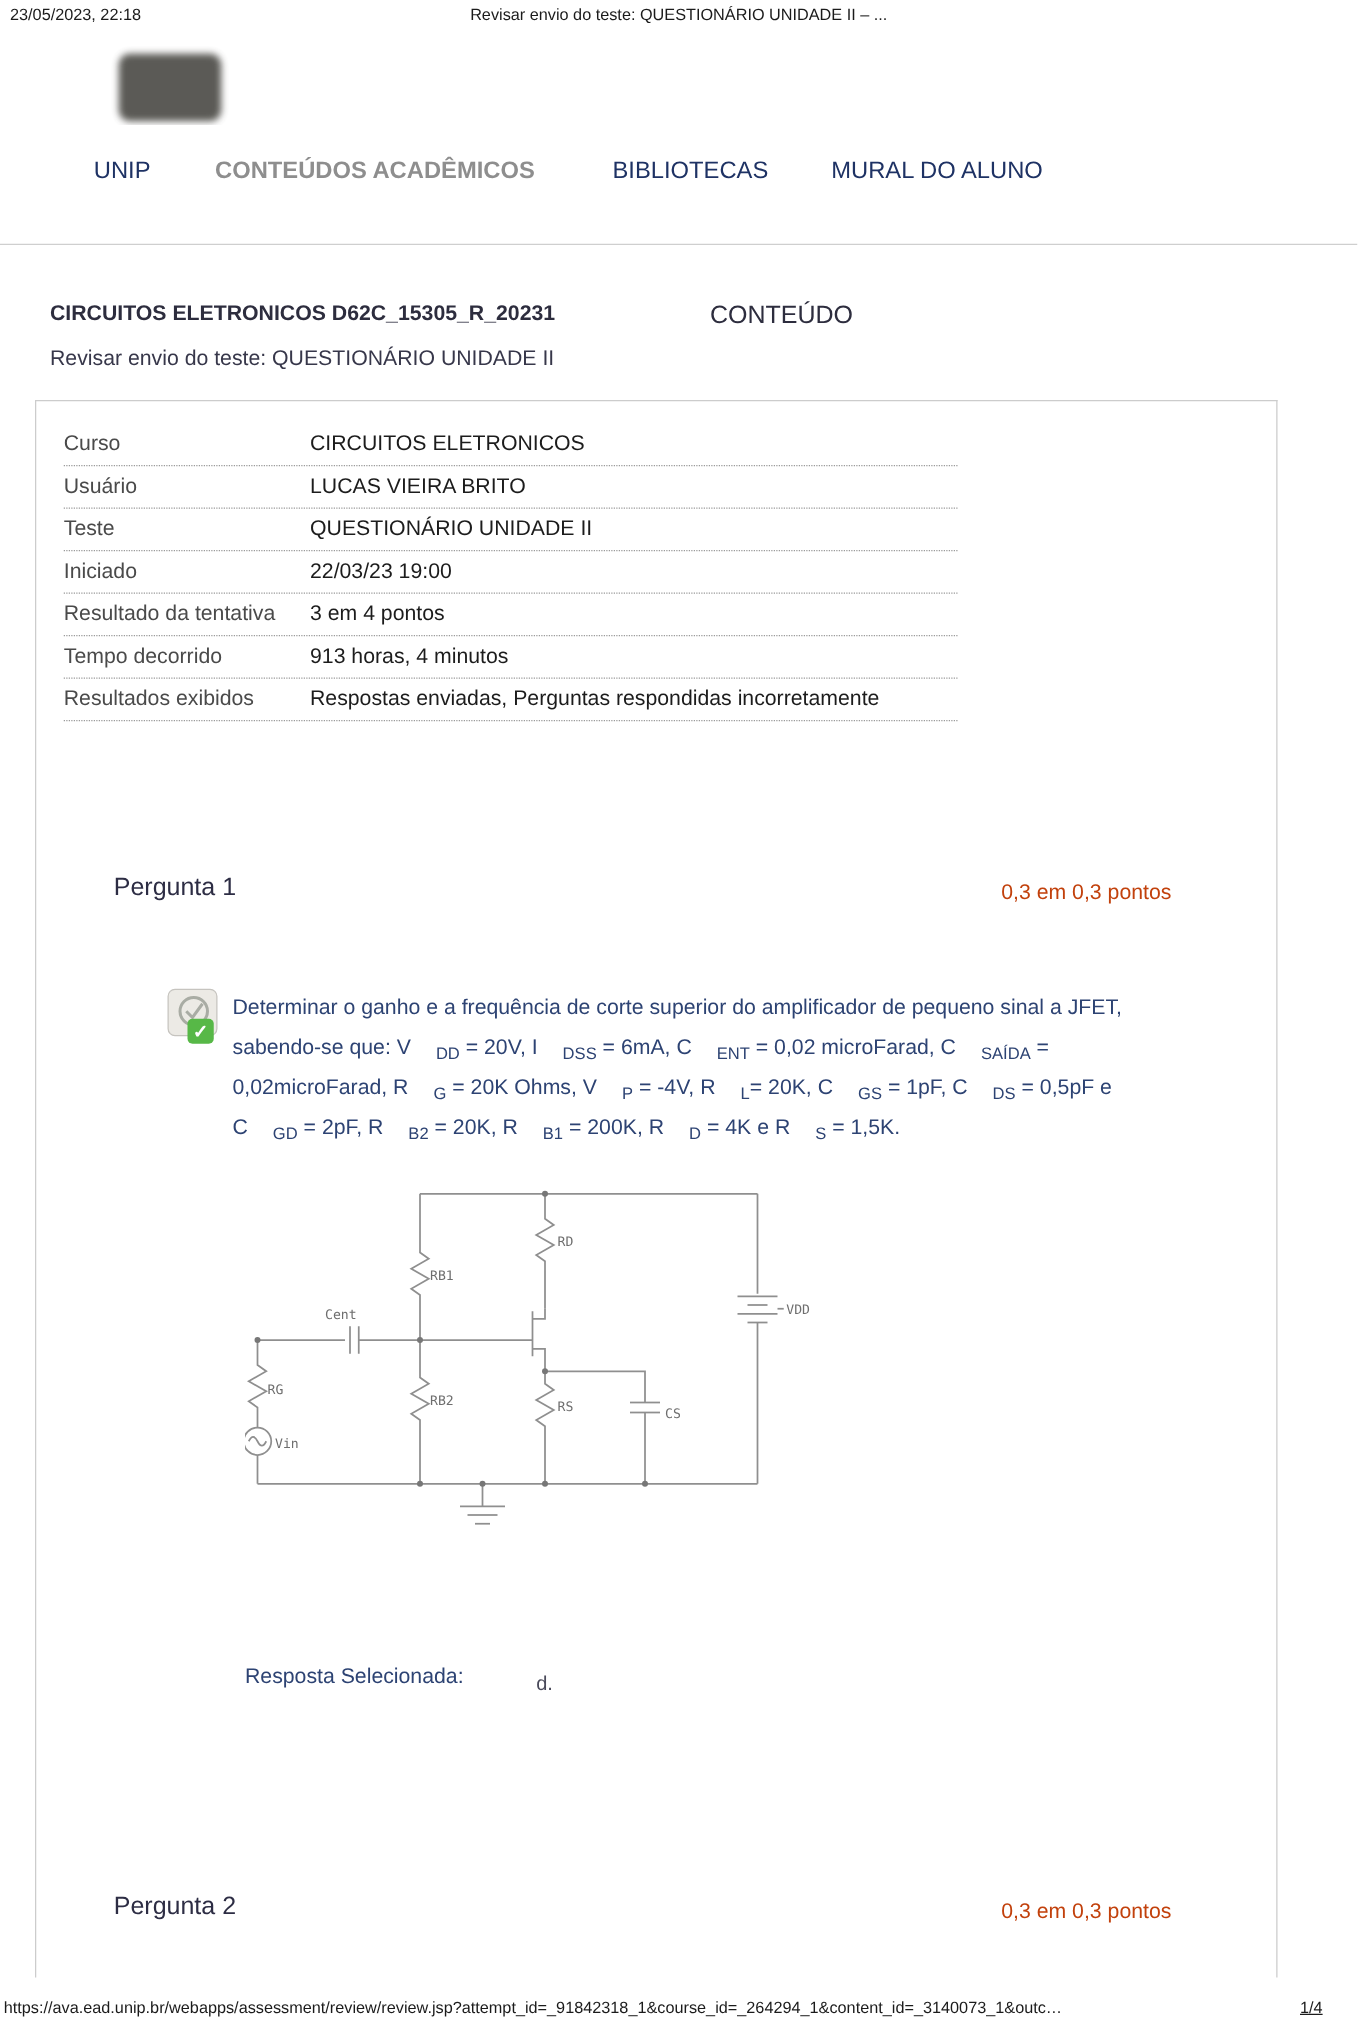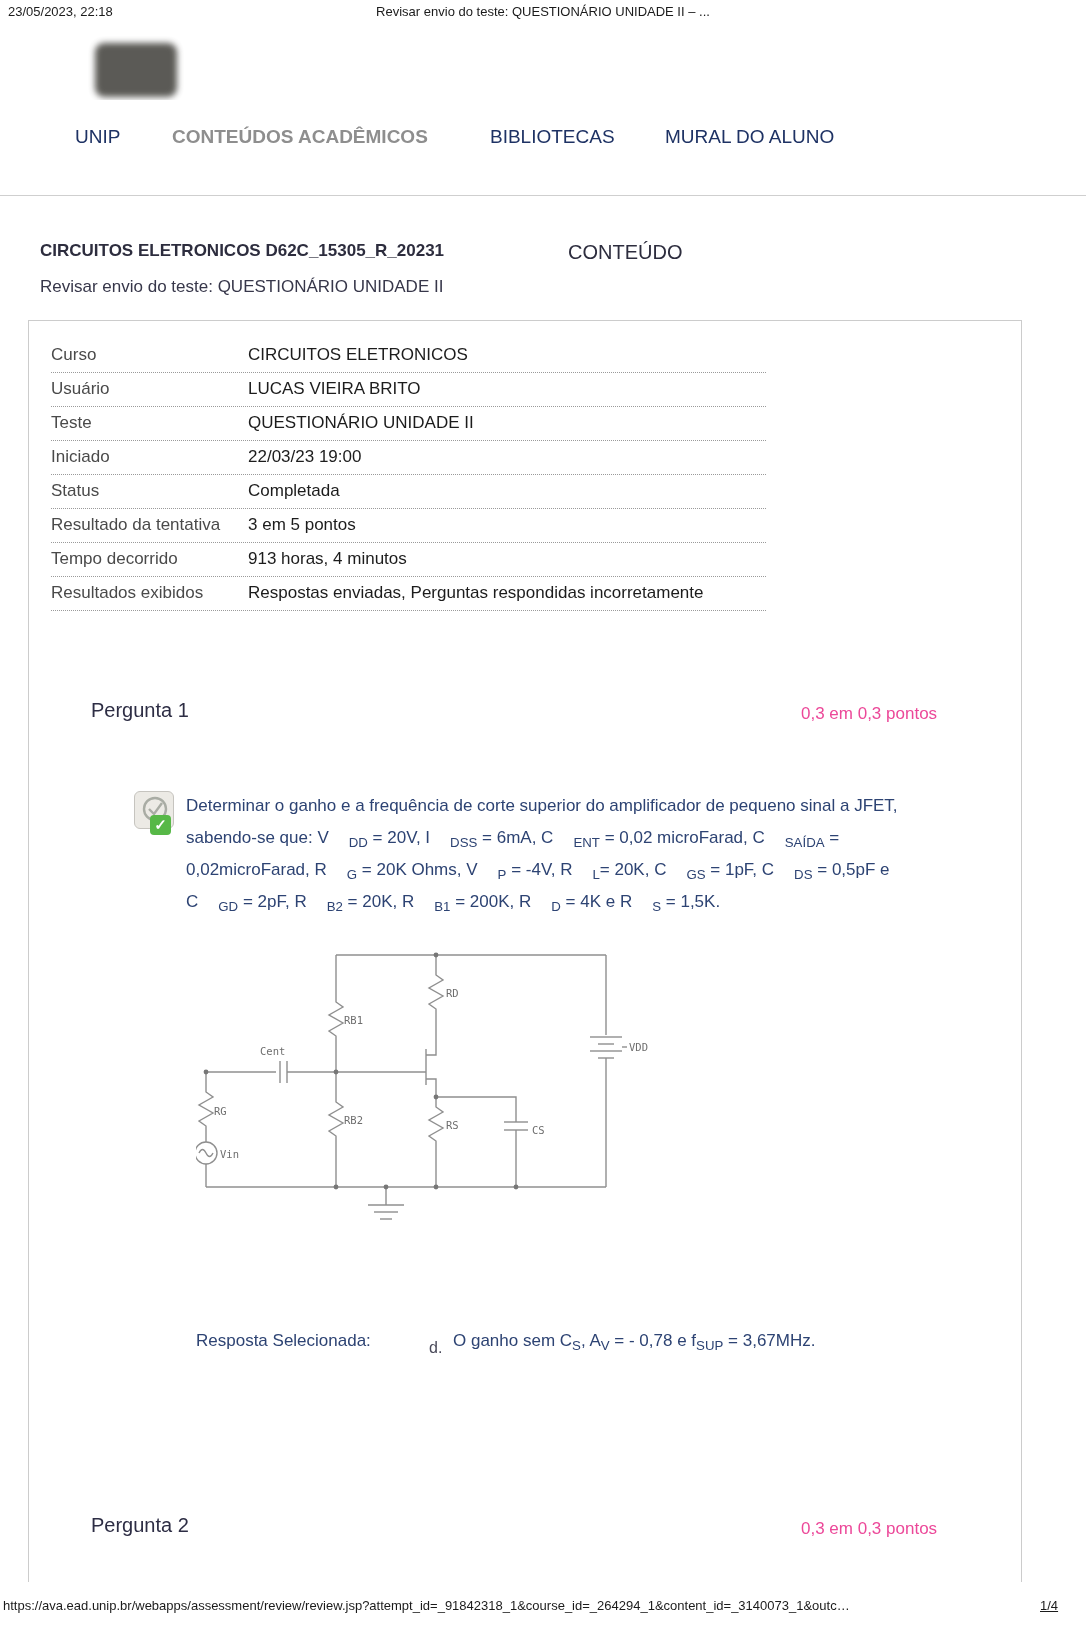--- a/index.html
+++ b/index.html
@@ -31,21 +31,21 @@
   .panel{position:absolute;left:28px;top:320px;width:994px;height:1262px;border:1px solid #ccc;border-bottom:none;background:#fff;}
   
   .summary{position:absolute;left:22px;top:18px;width:715px;}
   .srow{display:flex;border-bottom:1px dotted #9a9a9a;padding:6px 0 7px;font-size:17px;line-height:20px;}
   .slabel{width:197px;flex:0 0 197px;color:#4a4a4a;}
   .svalue{color:#1c1c1c;}
   
   .q-header{position:absolute;font-size:20px;font-weight:400;color:#2d2d44;}
   .q1-header{left:62px;top:378px;}
   .q2-header{left:62px;top:1193px;text-align:center;}
-  .q-points{position:absolute;left:772px;font-size:17px;color:#ec4899;}
+  .q-points{position:absolute;left:772px;font-size:17px;color:#c2410c;}
   .q1-points{top:383px;}
   .q2-points{top:1198px;}
   
   .q-icon{position:absolute;left:103px;top:470px;width:46px;height:46px;}
   .q-icon-box{position:absolute;left:2px;top:0;width:40px;height:38px;background:#eceae5;border:1px solid #c6c4bf;border-radius:6px;}
   .q-icon-badge{position:absolute;left:18px;top:24px;width:21px;height:20px;background:#57b847;border-radius:4px;color:#fff;font-size:15px;font-weight:700;display:flex;align-items:center;justify-content:center;}
   
   .q-text{position:absolute;left:157px;top:469px;width:728px;font-size:17px;line-height:32px;color:#2d4373;}
   .q-text sub{font-size:.78em;line-height:0;padding-left:20px;}
   
@@ -91,26 +91,22 @@
       </div>
       <div class="srow">
         <div class="slabel">Teste</div>
         <div class="svalue">QUESTIONÁRIO UNIDADE II</div>
       </div>
       <div class="srow">
         <div class="slabel">Iniciado</div>
         <div class="svalue">22/03/23 19:00</div>
       </div>
       <div class="srow">
-        <div class="slabel">Status</div>
-        <div class="svalue">Completada</div>
-      </div>
-      <div class="srow">
         <div class="slabel">Resultado da tentativa</div>
-        <div class="svalue">3 em 5 pontos</div>
+        <div class="svalue">3 em 4 pontos</div>
       </div>
       <div class="srow">
         <div class="slabel">Tempo decorrido</div>
         <div class="svalue">913 horas, 4 minutos</div>
       </div>
       <div class="srow">
         <div class="slabel">Resultados exibidos</div>
         <div class="svalue">Respostas enviadas, Perguntas respondidas incorretamente</div>
       </div>
     </div>
@@ -199,21 +195,20 @@
         <text x="250" y="182">RS</text>
         <text x="336" y="187">CS</text>
         <text x="433" y="104">VDD</text>
       </g>
     </svg>
   </div>
 
   <div class="answer-row">
     <span class="answer-label">Resposta Selecionada:</span>
     <span class="answer-letter">d.</span>
-    <span class="answer-text"><span>O ganho sem C</span><sub>S</sub><span>, A</span><sub>V</sub><span> = - 0,78 e f</span><sub>SUP</sub><span> = 3,67MHz.</span></span>
   </div>
 
   <div class="q-header q2-header">Pergunta 2</div>
   <div class="q-points q2-points">0,3 em 0,3 pontos</div>
 
 </div>
 
 <div class="print-footer">
   <span class="pf-url">https://ava.ead.unip.br/webapps/assessment/review/review.jsp?attempt_id=_91842318_1&amp;course_id=_264294_1&amp;content_id=_3140073_1&amp;outc…</span>
   <span class="pf-page">1/4</span>

